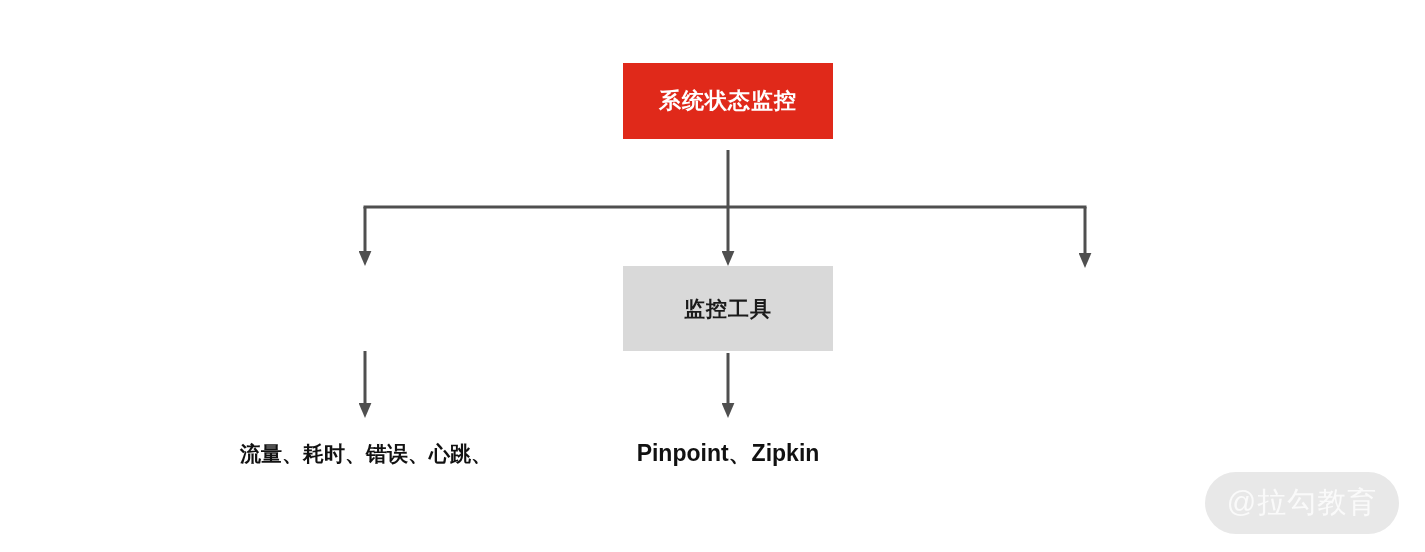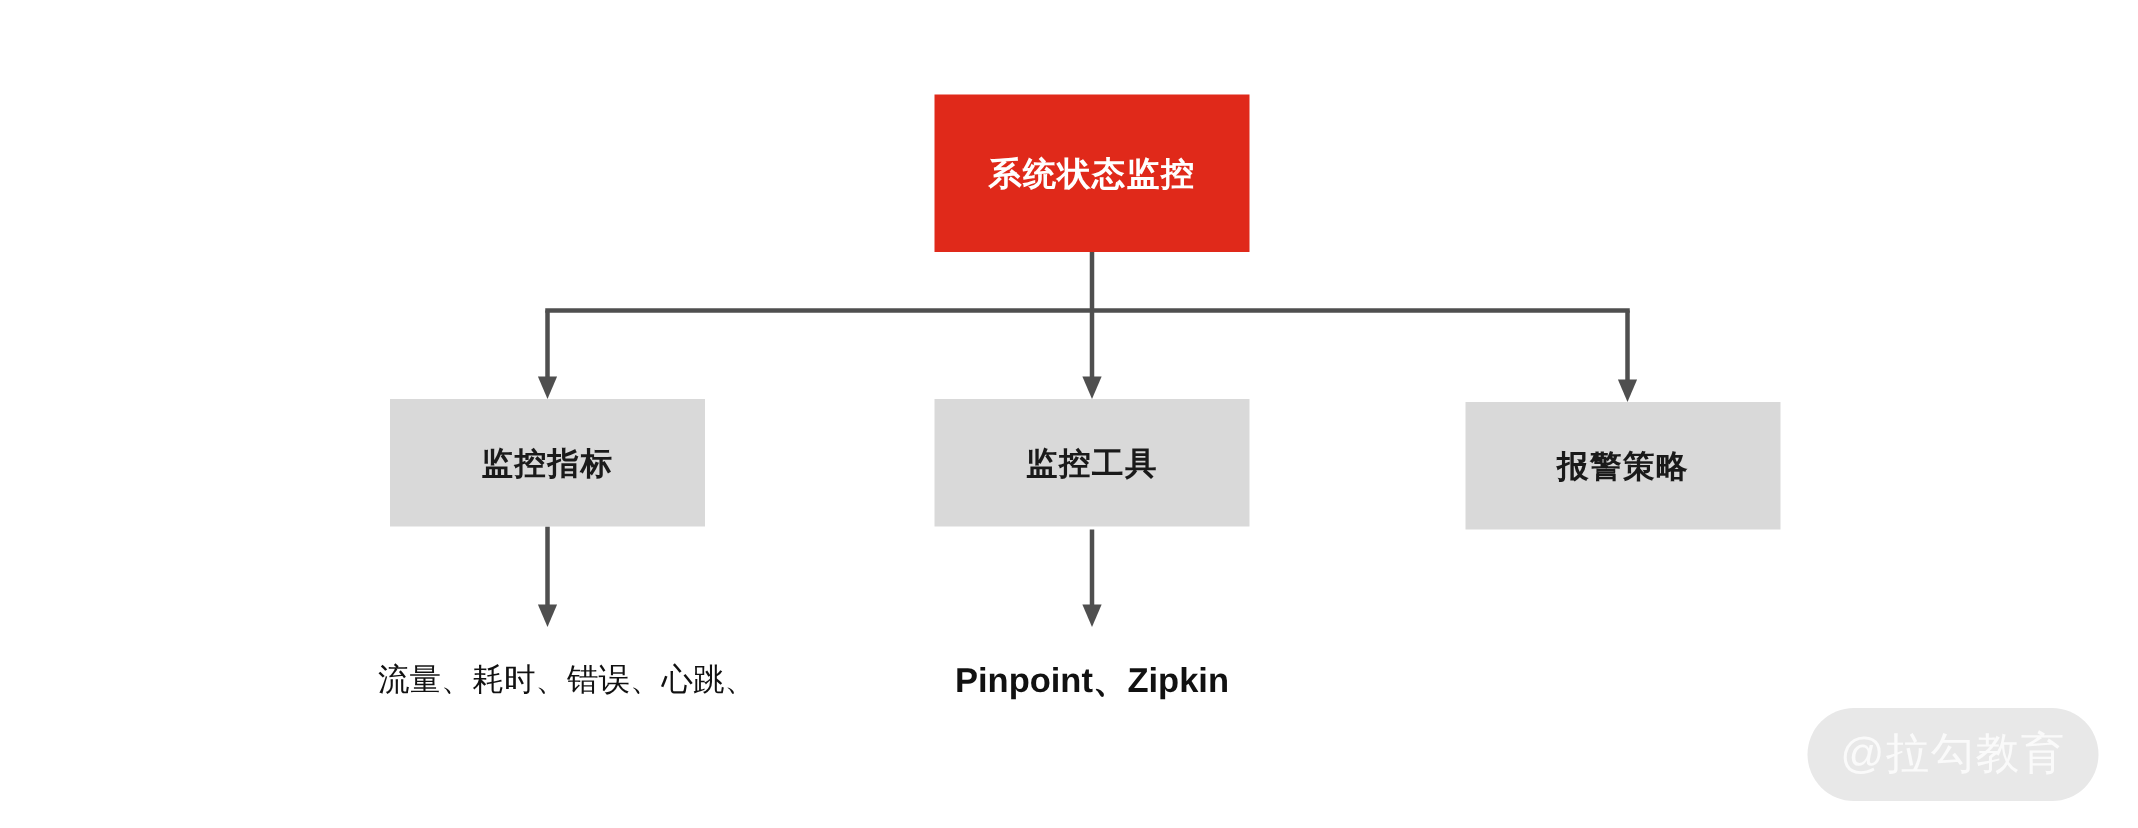--- a/index.html
+++ b/index.html
@@ -36,21 +36,21 @@
     position: absolute;
     display: flex;
     align-items: center;
     justify-content: center;
     text-align: center;
   }
   .node-root {
     left: 623px;
     top: 63px;
     width: 210px;
-    height: 105px;
+    height: 76px;
     background: var(--root-bg, #E0291A);
     color: var(--root-text, #FFFFFF);
     font-size: 22px;
     font-weight: 700;
     letter-spacing: 1px;
   }
   .node-child {
     top: 266px;
     width: 210px;
     height: 85px;
@@ -65,23 +65,23 @@
   .node-child.pos-2 { left: 977px; top: 268px; }
   .leaf {
     position: absolute;
     top: 438px;
     width: 356px;
     text-align: center;
     color: var(--leaf-text, #111111);
     line-height: 31px;
   }
   .leaf.pos-0 {
-    left: 200px;
+    left: 188px;
     font-size: 21px;
-    font-weight: 400;
+    font-weight: 700;
   }
   .leaf.pos-1 {
     left: 550px;
     font-size: 23px;
     font-weight: 600;
   }
   .watermark {
     position: absolute;
     left: 1205px;
     top: 472px;
@@ -120,31 +120,25 @@
 
     <path class="link" d="M365,351 L365,404" marker-end="url(#arrowhead)"></path>
 
     <path class="link" d="M728,353 L728,404" marker-end="url(#arrowhead)"></path>
   </svg>
 
   <div class="node node-root">
     <span>系统状态监控</span>
   </div>
 
-  <div class="node node-child pos-0">
-    <span>监控指标</span>
-  </div>
 
   <div class="node node-child pos-1">
     <span>监控工具</span>
   </div>
 
-  <div class="node node-child pos-2">
-    <span>报警策略</span>
-  </div>
 
   <div class="leaf pos-0">
     <div>流量、耗时、错误、心跳、</div>
   </div>
 
   <div class="leaf pos-1">
     <div>Pinpoint、Zipkin</div>
   </div>
 
   <div class="watermark">

